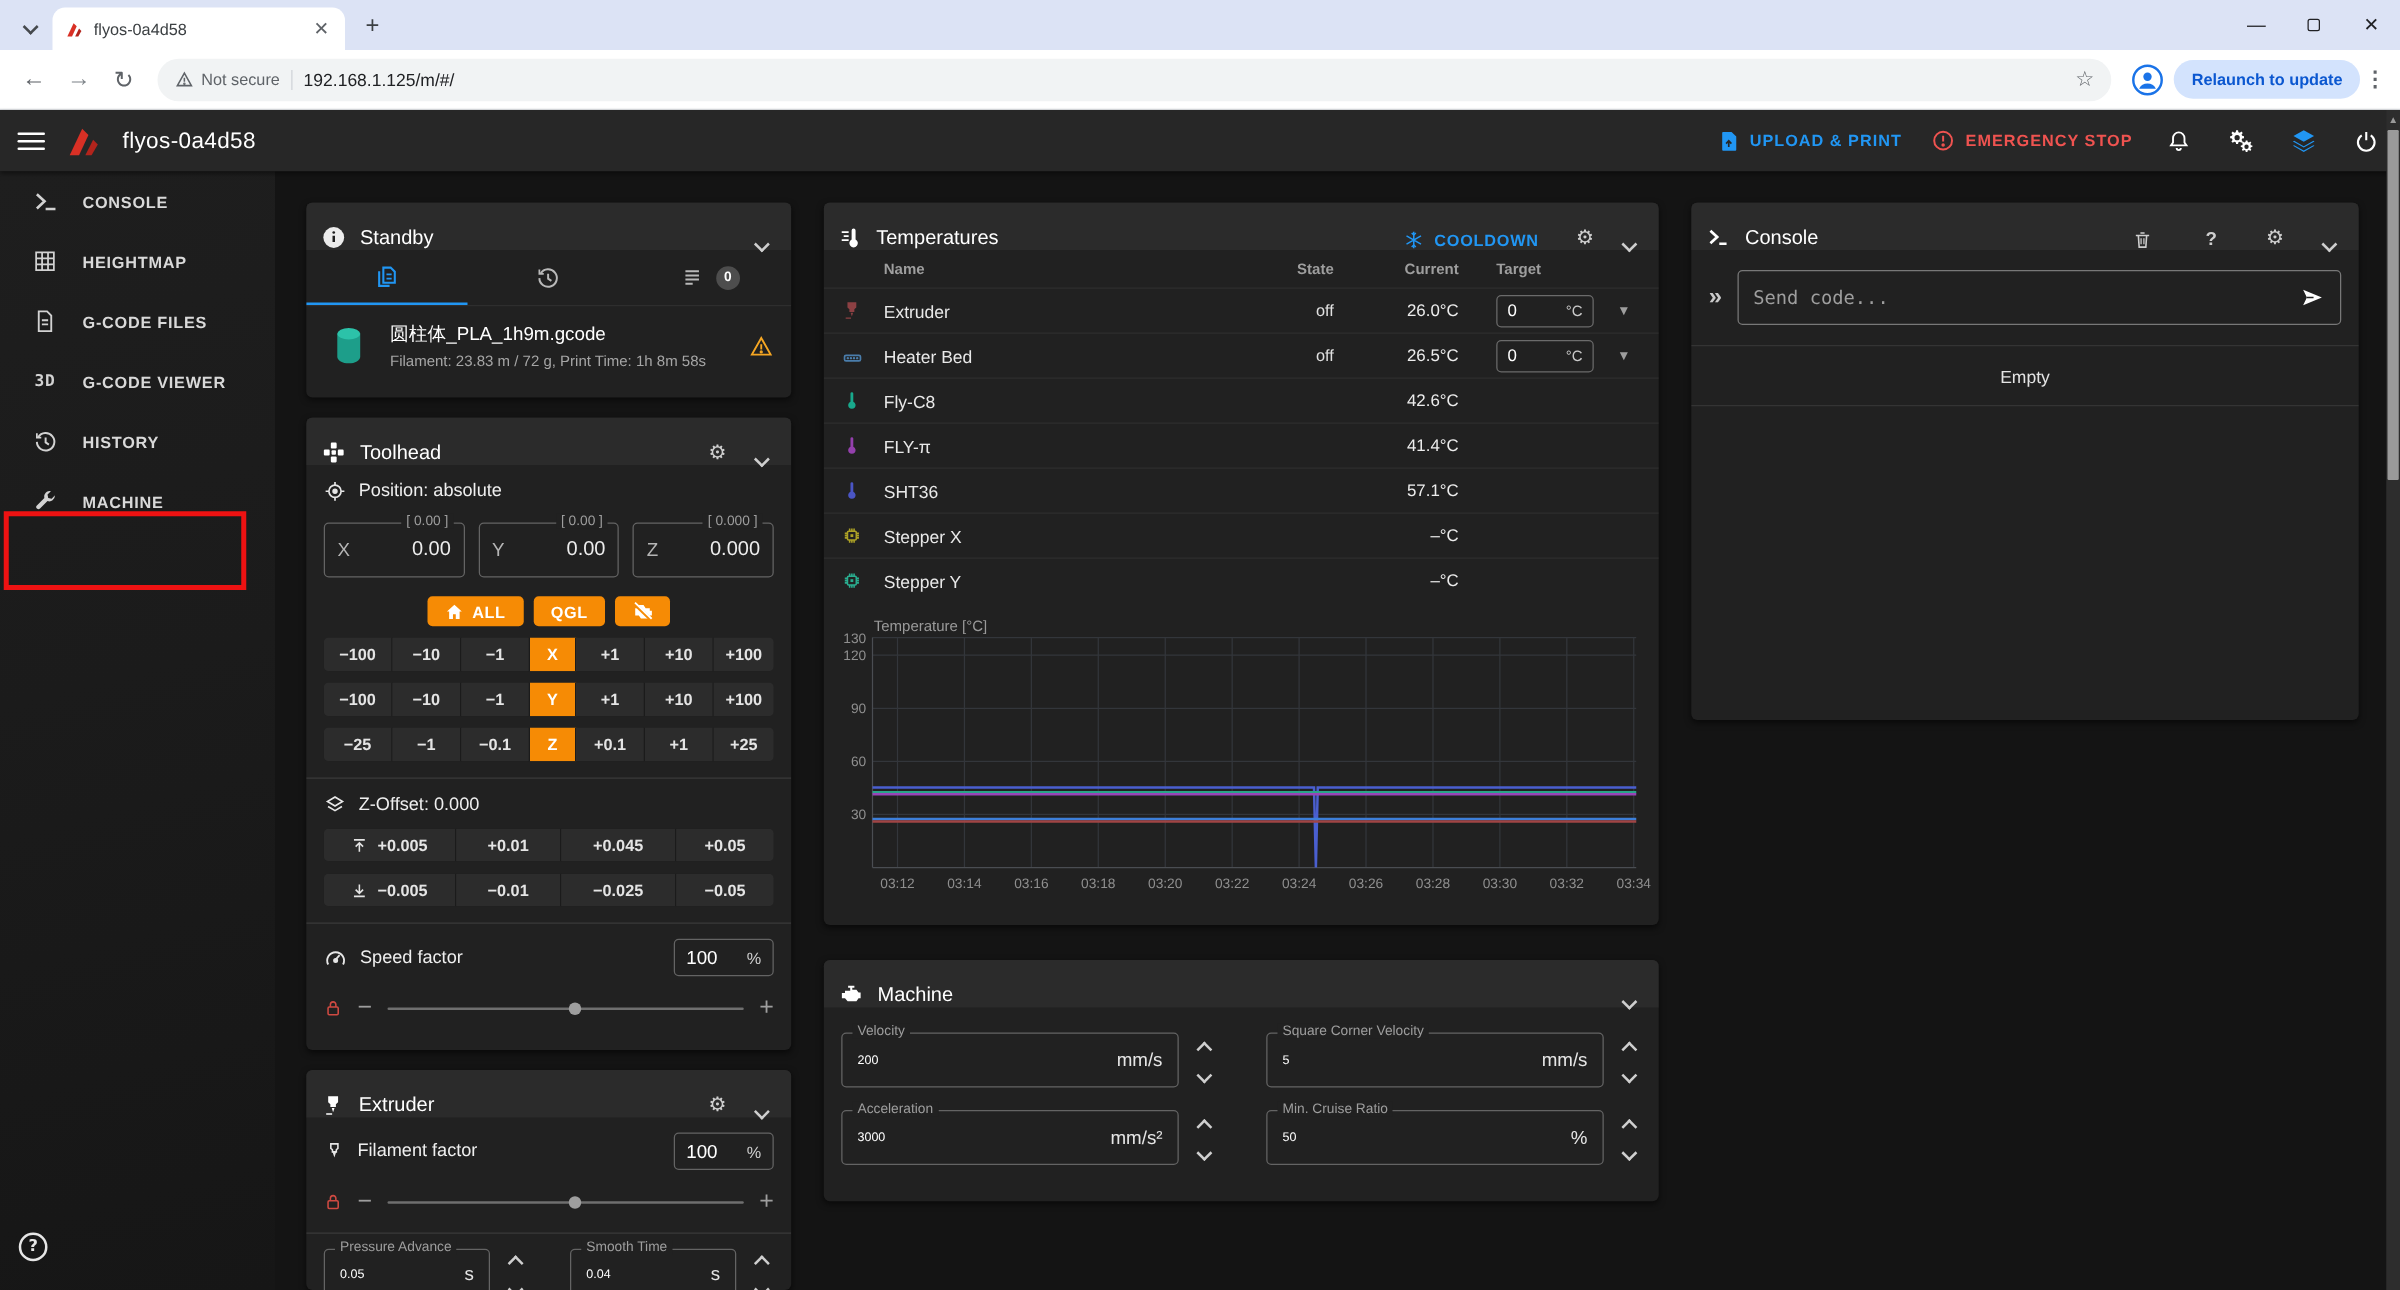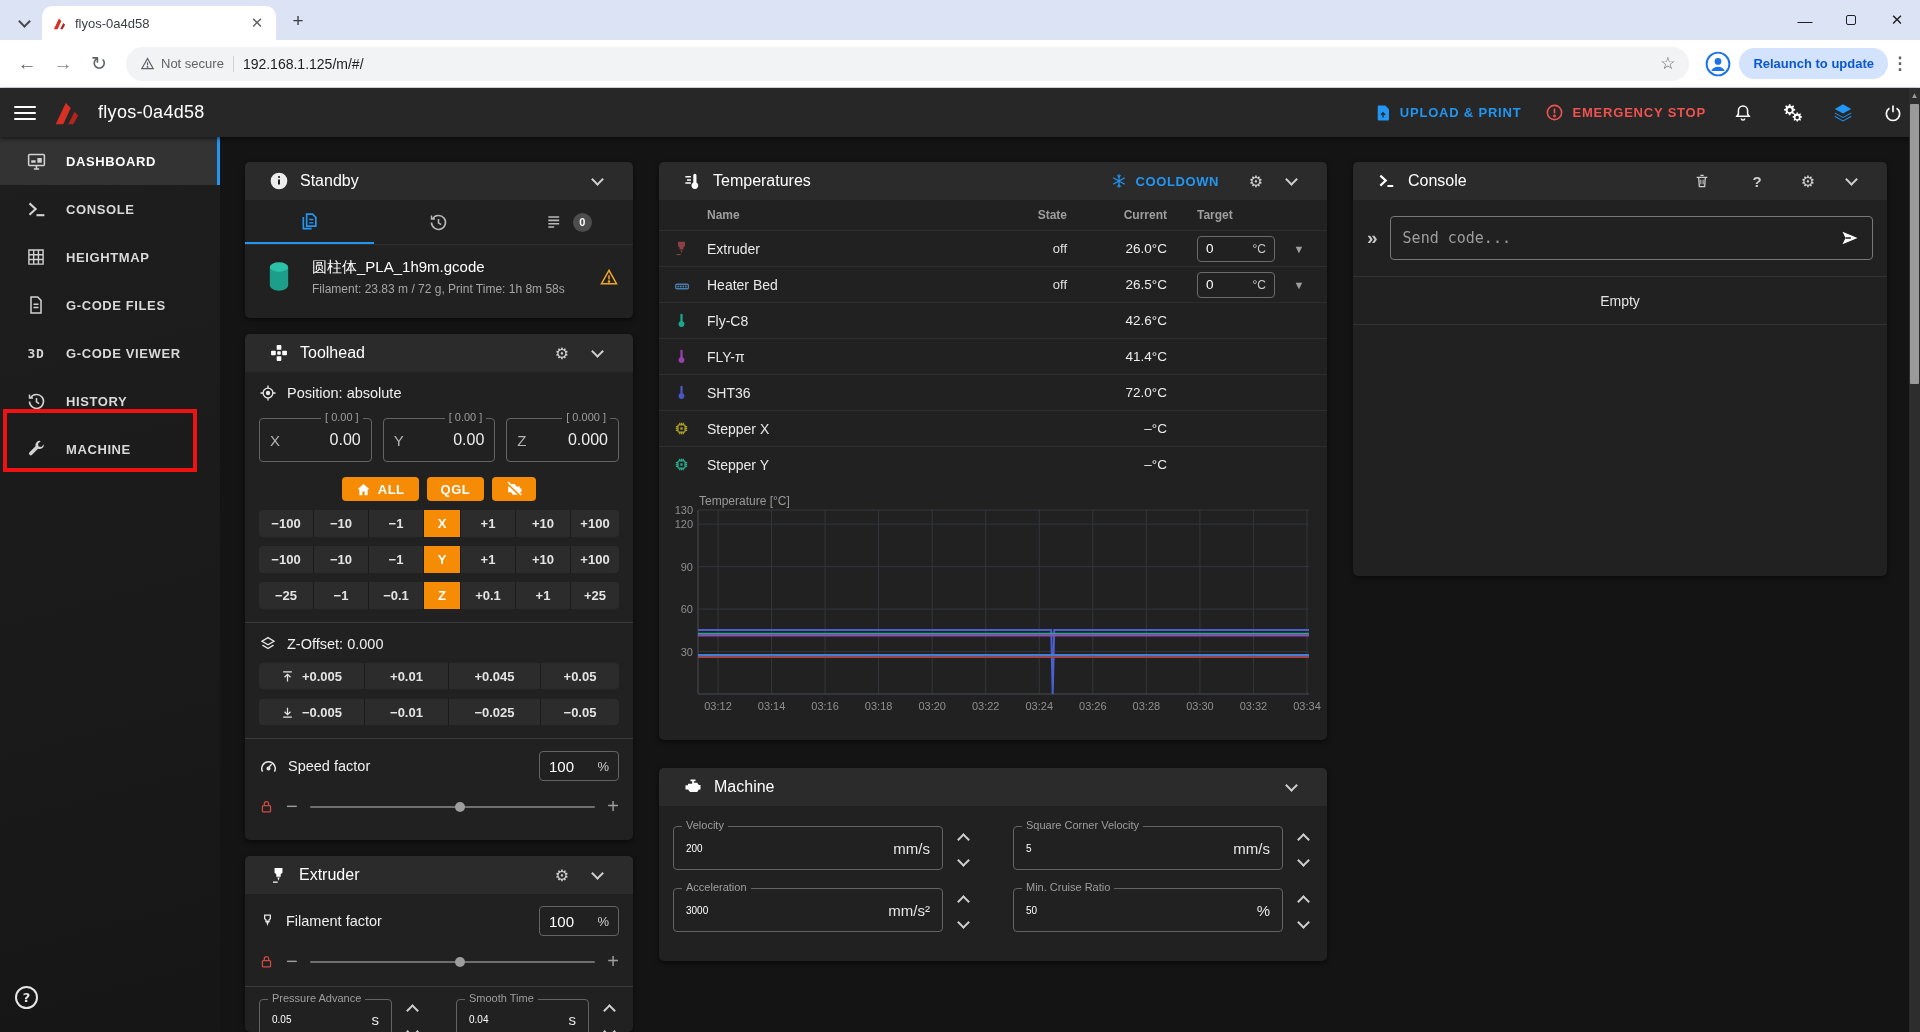--- a/index.html
+++ b/index.html
@@ -49,21 +49,21 @@
   .sideitem.active::after { content:""; position:absolute; right:0; top:0; bottom:0; width:3px; background:#2196f3; }
   .annotation { position:absolute; left:3px; top:272px; width:194px; height:63px; border:4px solid #ee1212; pointer-events:none; z-index:9; }
 
   .main { flex:1; padding:25px 0 0 25px; display:flex; gap:26px; align-items:flex-start; }
   .col { display:flex; flex-direction:column; flex-shrink:0; }
   .col1 { width:388px; gap:16px; }
   .col2 { width:668px; gap:28px; }
   .col3 { width:534px; }
 
   .card { background:#212121; border-radius:5px; box-shadow:0 2px 5px rgba(0,0,0,.55); overflow:hidden; }
-  .card-h { height:38px; background:#2b2b2b; display:flex; align-items:center; padding:0 24px; gap:11px; }
+  .card-h { height:38px; background:#2b2b2b; display:flex; align-items:flex-end; padding:0 12px; gap:11px; }
   .card-h .icon { color:#fff; }
   .card-title { color:#fff; font-size:16px; font-weight:500; flex-shrink:0; }
   .hgap { flex:1; }
   .hbtn { color:#cfcfcf; font-size:16px; width:24px; text-align:center; }
   .chevbtn { width:24px; display:flex; justify-content:center; }
   .chevbtn .chev { border-color:#cfcfcf; margin-top:-3px; }
 
   
   .tabsrow { height:44px; display:flex; position:relative; }
   .stab { flex:1; display:flex; align-items:center; justify-content:center; gap:8px; color:#b9b9b9; position:relative; }
@@ -261,30 +261,20 @@
           <path d="M7.7 6.3a8 8 0 1 0 8.6 0"></path>
           <path d="M12 3v8"></path>
         </svg>
     </span>
   </div>
 </div>
 
 <div class="content">
 
   <nav class="sidebar">
-    <div class="sideitem active">
-      <span class="icon">
-        <svg width="21" height="21" viewBox="0 0 24 24" fill="none" stroke="currentColor" stroke-width="1.8">
-            <rect x="3" y="4" width="18" height="12.5" rx="1"></rect>
-            <path d="M9 20.5h6M12 16.5v4"></path>
-            <path d="M6 13.5v-3h5v3zM13 13.5V8h5v5.5z" fill="currentColor" stroke="none"></path>
-          </svg>
-      </span>
-      <span>DASHBOARD</span>
-    </div>
     <div class="sideitem">
       <span class="icon">
         <svg width="21" height="21" viewBox="0 0 24 24" fill="none" stroke="currentColor" stroke-width="2.4">
             <path d="M4 5l7 6.5L4 18"></path>
             <path d="M12 18.5h9"></path>
           </svg>
       </span>
       <span>CONSOLE</span>
     </div>
     <div class="sideitem">
@@ -729,21 +719,21 @@
             <span class="tc-arrow"></span>
         </div>
         <div class="trow">
           <span class="tc-icon icon" style="color: rgb(74, 85, 196);">
             <svg width="17" height="17" viewBox="0 0 24 24" fill="currentColor">
                 <path d="M10.4 4a1.6 1.6 0 0 1 3.2 0v9.2a4.2 4.2 0 1 1-3.2 0z"></path>
               </svg>
           </span>
           <span class="tc-name">SHT36</span>
           <span class="tc-state"></span>
-          <span class="tc-cur">72.0°C</span>
+          <span class="tc-cur">57.1°C</span>
           <span class="tc-target"></span>
             <span class="tc-arrow"></span>
         </div>
         <div class="trow">
           <span class="tc-icon icon" style="color: rgb(173, 162, 38);">
             <svg width="17" height="17" viewBox="0 0 24 24" fill="none" stroke="currentColor" stroke-width="1.8">
                 <rect x="7" y="7" width="10" height="10" rx="1.4"></rect>
                 <rect x="10.4" y="10.4" width="3.2" height="3.2" fill="currentColor" stroke="none"></rect>
                 <path d="M9.5 7V4M12 7V4M14.5 7V4M9.5 20v-3M12 20v-3M14.5 20v-3M7 9.5H4M7 12H4M7 14.5H4M20 9.5h-3M20 12h-3M20 14.5h-3"></path>
               </svg>

